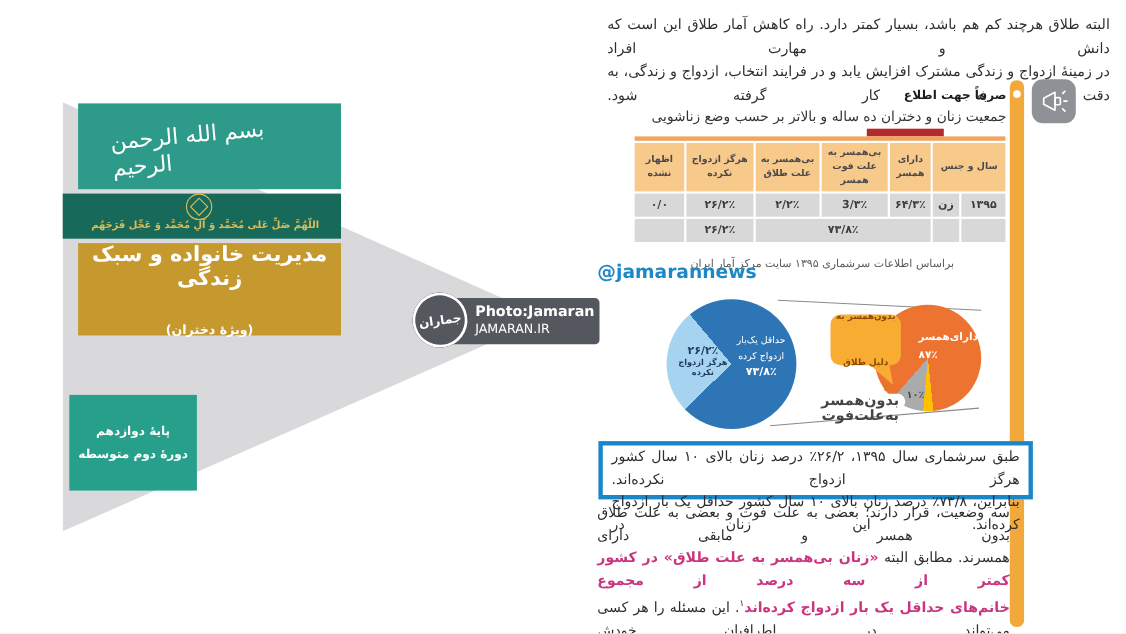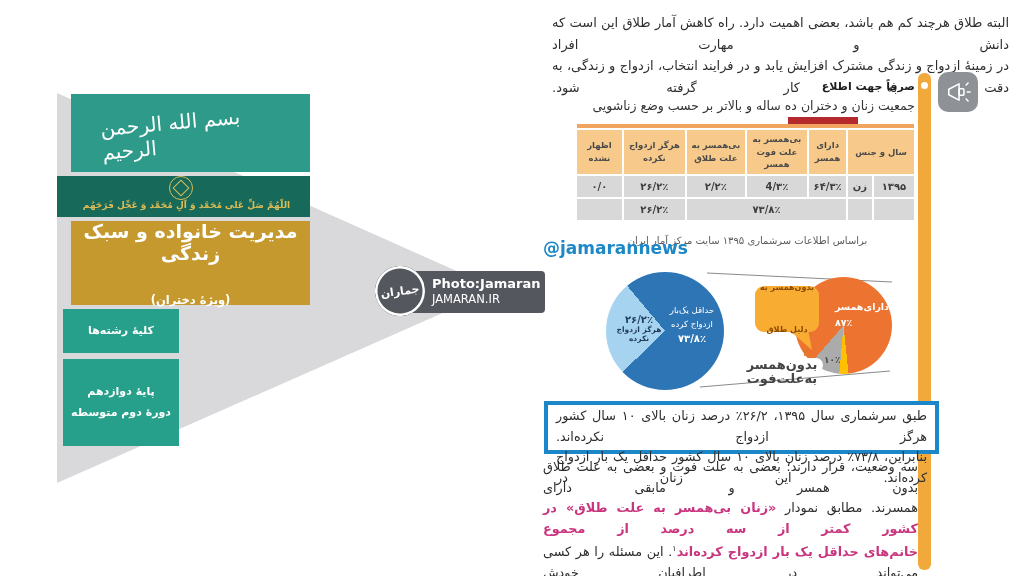--- a/index.html
+++ b/index.html
@@ -111,34 +111,33 @@
   <div class="band band-darkgreen">
     <span class="medallion"></span>
     <div class="salawat rtl">اللّهُمَّ صَلِّ عَلی مُحَمَّد وَ آلِ مُحَمَّد وَ عَجِّل فَرَجَهُم</div>
   </div>
 
   <div class="band band-gold rtl">
     <div class="cover-title">مدیریت خانواده و سبک زندگی</div>
     <div class="cover-sub">(ویژهٔ دختران)</div>
   </div>
 
-  <div class="badge badge1 rtl">کلیهٔ رشته‌ها</div>
   <div class="badge badge2 rtl">
     <span>پایهٔ دوازدهم</span>
     <span>دورهٔ دوم متوسطه</span>
   </div>
 
   <div class="wm-rect">
     <div class="wm-l1">Photo:Jamaran</div>
     <div class="wm-l2">JAMARAN.IR</div>
   </div>
   <div class="wm-circle">جماران</div>
 
   <div class="intro rtl">
-    <div class="line">البته طلاق هرچند کم هم باشد، بعضی اهمیت دارد. راه کاهش آمار طلاق این است که دانش و مهارت افراد</div>
+    <div class="line">البته طلاق هرچند کم هم باشد، بسیار کمتر دارد. راه کاهش آمار طلاق این است که دانش و مهارت افراد</div>
     <div class="line">در زمینهٔ ازدواج و زندگی مشترک افزایش یابد و در فرایند انتخاب، ازدواج و زندگی، به دقت به کار گرفته شود.</div>
   </div>
 
   <div class="ybar"></div>
   <div class="ybar-dot"></div>
 
   <div class="mega">
     <svg width="26" height="26" viewBox="0 0 24 24" fill="none" stroke="#fff" stroke-width="1.4" stroke-linejoin="round" stroke-linecap="round">
       <path d="M3.5 9.5 L13 4.5 L13 19.5 L3.5 14.5 Z"></path>
       <rect x="13" y="9" width="4.5" height="6" rx="1"></rect>
@@ -168,21 +167,21 @@
         <th>دارای همسر</th>
         <th>بی‌همسر به علت فوت همسر</th>
         <th>بی‌همسر به علت طلاق</th>
         <th>هرگز ازدواج نکرده</th>
         <th>اظهار نشده</th>
       </tr>
       <tr>
         <td>۱۳۹۵</td>
         <td>زن</td>
         <td>۶۴/۳٪</td>
-        <td>4/۳٪</td>
+        <td>3/۳٪</td>
         <td>۲/۲٪</td>
         <td>۲۶/۲٪</td>
         <td>۰/۰</td>
       </tr>
       <tr>
         <td></td>
         <td></td>
         <td colspan="3">۷۳/۸٪</td>
         <td>۲۶/۲٪</td>
         <td></td>
@@ -227,21 +226,21 @@
   <div class="death-pill rtl">بدون‌همسر به‌علت‌فوت</div>
 
   <div class="hl-box">
     <div class="line">طبق سرشماری سال ۱۳۹۵، ۲۶/۲٪ درصد زنان بالای ۱۰ سال کشور هرگز ازدواج نکرده‌اند.</div>
     <div class="line">بنابراین، ۷۳/۸٪ درصد زنان بالای ۱۰ سال کشور حداقل یک بار ازدواج کرده‌اند. این زنان در</div>
   </div>
 
   <div class="body-lines rtl">
     <div class="line">سه وضعیت، قرار دارند؛ بعضی به علت فوت و بعضی به علت طلاق بدون همسر و مابقی دارای</div>
     <div class="line">
-      <span>همسرند. مطابق نمودار </span><span class="magenta">«زنان بی‌همسر به علت طلاق» در کشور کمتر از سه درصد از مجموع</span>
+      <span>همسرند. مطابق البته </span><span class="magenta">«زنان بی‌همسر به علت طلاق» در کشور کمتر از سه درصد از مجموع</span>
     </div>
     <div class="line">
       <span class="magenta">خانم‌های حداقل یک بار ازدواج کرده‌اند</span><sup class="fn">۱</sup><span>. این مسئله را هر کسی می‌تواند در اطرافیان خودش</span>
     </div>
 
   </div>
 
 </div>
 
 </body></html>

